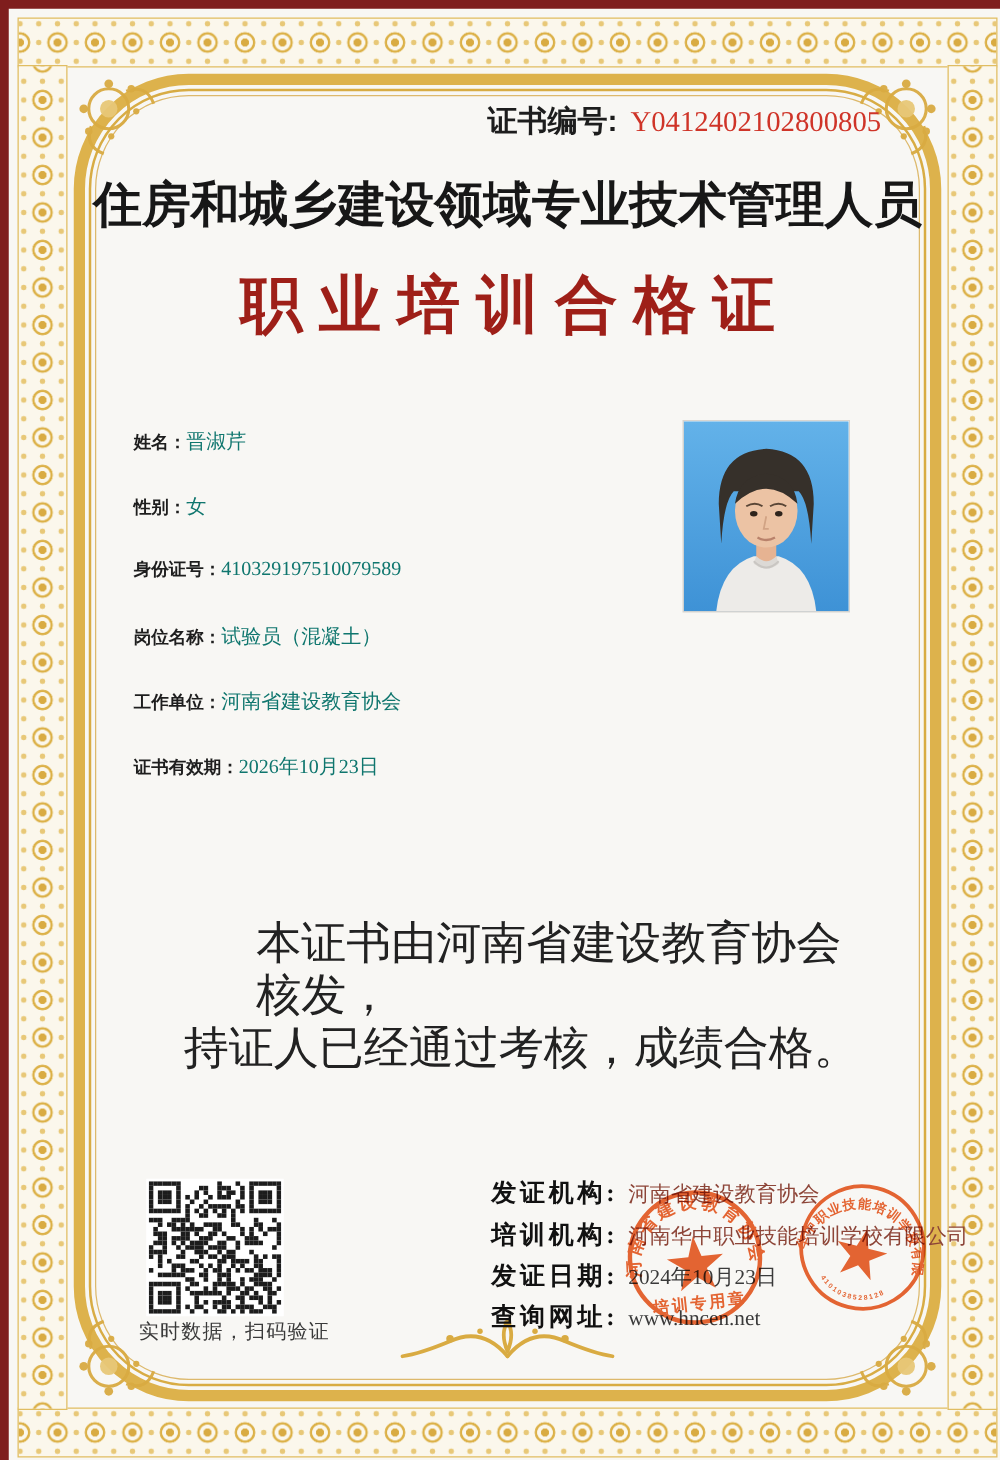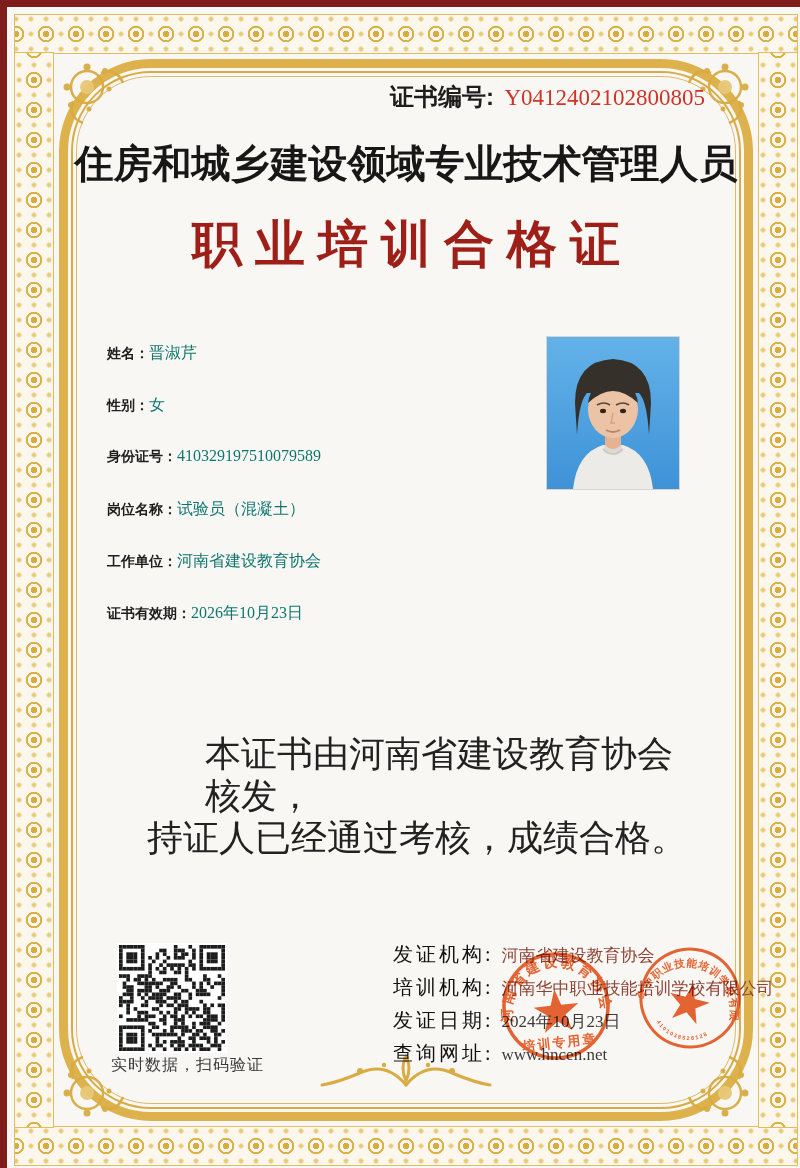--- a/index.html
+++ b/index.html
@@ -56,21 +56,21 @@
   .statement .l1{padding-left:58px;}
 
   
   .qr{position:absolute;left:110px;top:936px;width:106px;height:106px;background:#fff;padding:2px;}
   .qr-caption{position:absolute;left:104px;top:1048px;font-family:"Liberation Serif",serif;
     font-size:16px;color:#3a3a3a;letter-spacing:1px;}
 
   
   .footer{position:absolute;left:386px;top:934px;}
   .foot-row{height:33px;white-space:nowrap;}
-  .foot-row .flbl{font-family:"Liberation Serif",serif;font-weight:normal;font-size:20px;
+  .foot-row .flbl{font-family:"Liberation Serif",serif;font-weight:bold;font-size:20px;
     color:#111;letter-spacing:3px;margin-right:8px;}
   .foot-row .fval{font-family:"Liberation Serif",serif;font-size:17px;color:#3a3a3a;}
   .foot-row .fval.maroon{color:#8d4538;}
 
   
   .seal{position:absolute;mix-blend-mode:multiply;opacity:.92;}
   .seal-issuer{left:492px;top:942px;width:114px;height:114px;transform:rotate(-6deg);}
   .seal-training{left:630px;top:938px;width:106px;height:106px;transform:rotate(14deg);}
 </style>
 </head>

